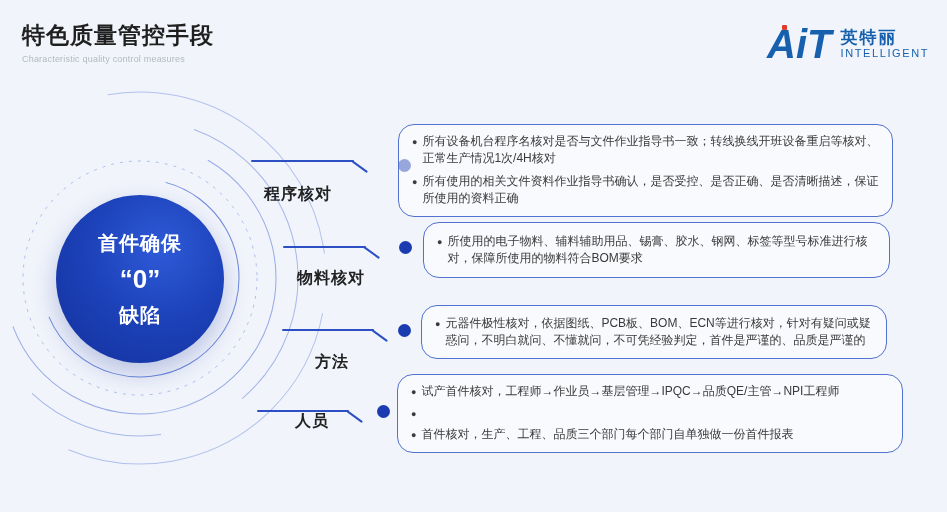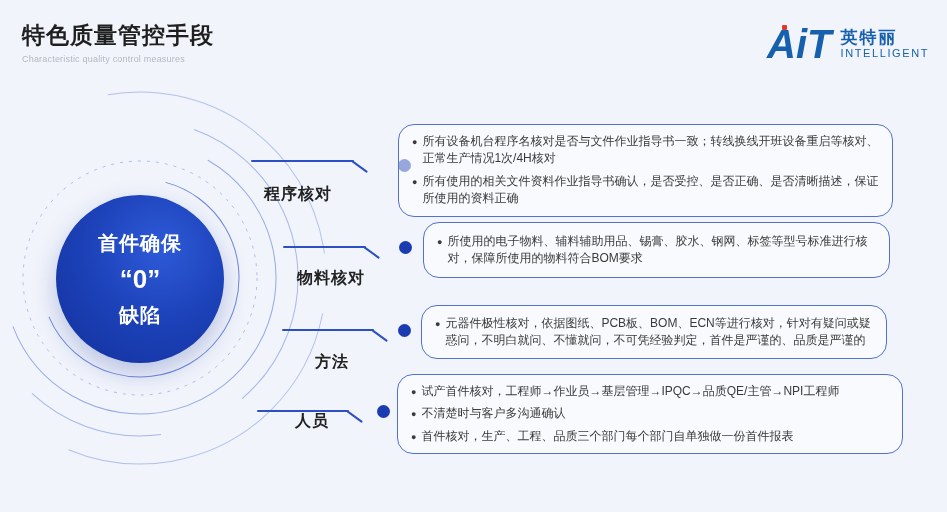--- a/index.html
+++ b/index.html
@@ -126,19 +126,18 @@
 <div class="uline" style="left:257px;top:410px;width:92px;"></div>
 <div class="tick" style="left:347px;top:410px;"></div>
 <div class="dot" style="left:377px;top:405px;"></div>
 <div class="box" style="left:397px;top:374px;width:506px;min-height:76px;">
   <div class="point">
     <span class="bullet">●</span>
     <span>试产首件核对，工程师→作业员→基层管理→IPQC→品质QE/主管→NPI工程师</span>
   </div>
   <div class="point">
     <span class="bullet">●</span>
-    <span>不清楚时与客户多沟通确认</span>
   </div>
   <div class="point">
     <span class="bullet">●</span>
     <span>首件核对，生产、工程、品质三个部门每个部门自单独做一份首件报表</span>
   </div>
 </div>
 
 </body></html>

